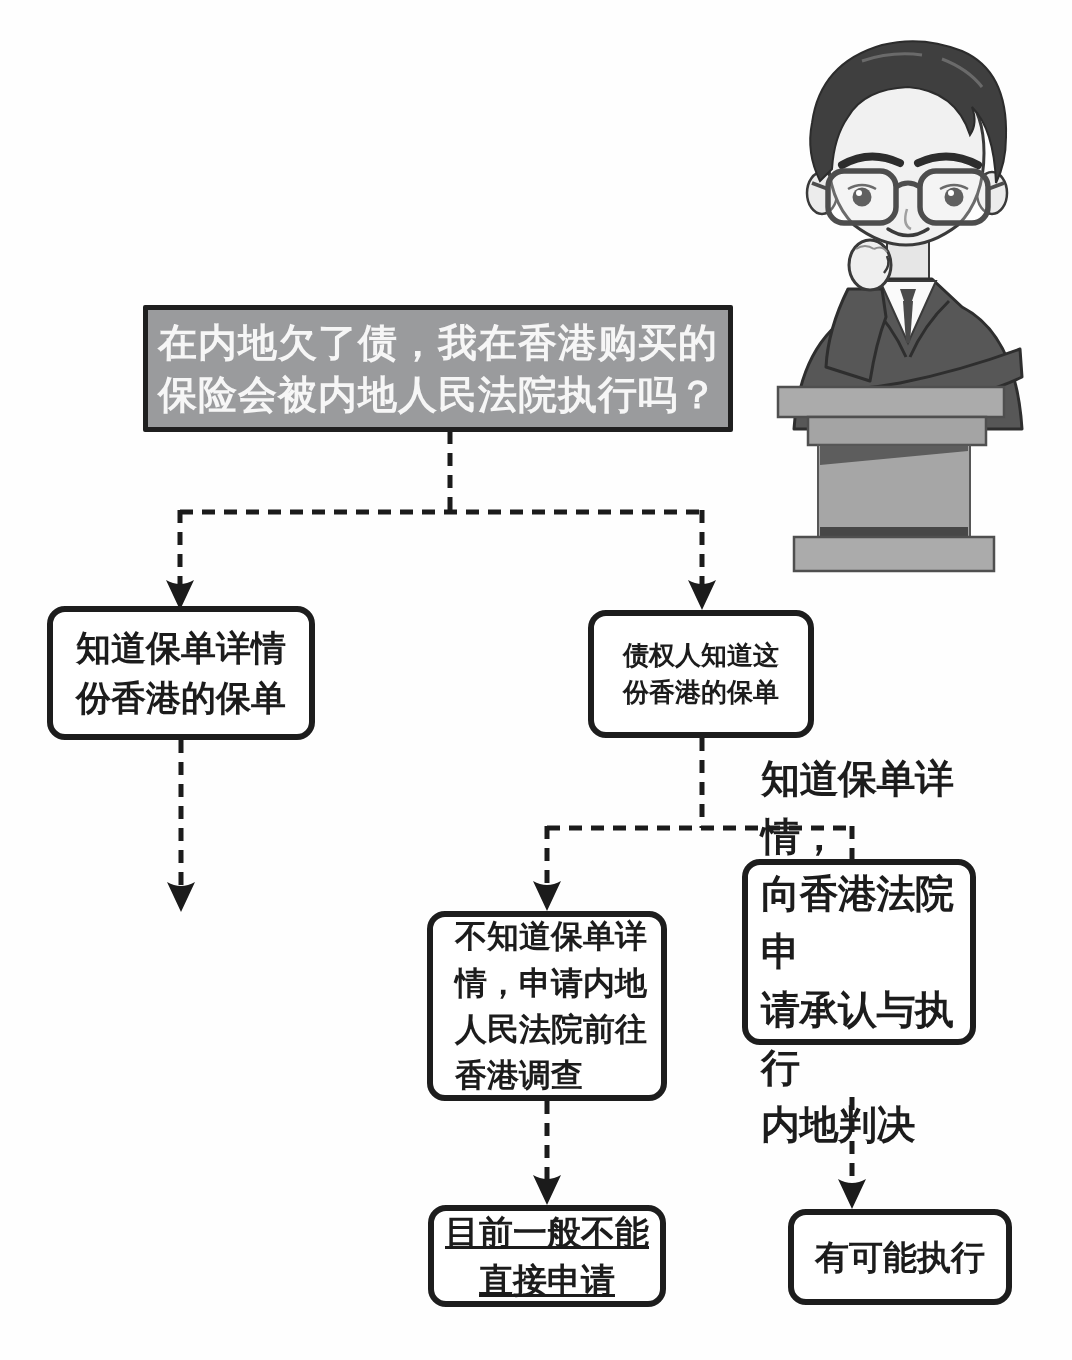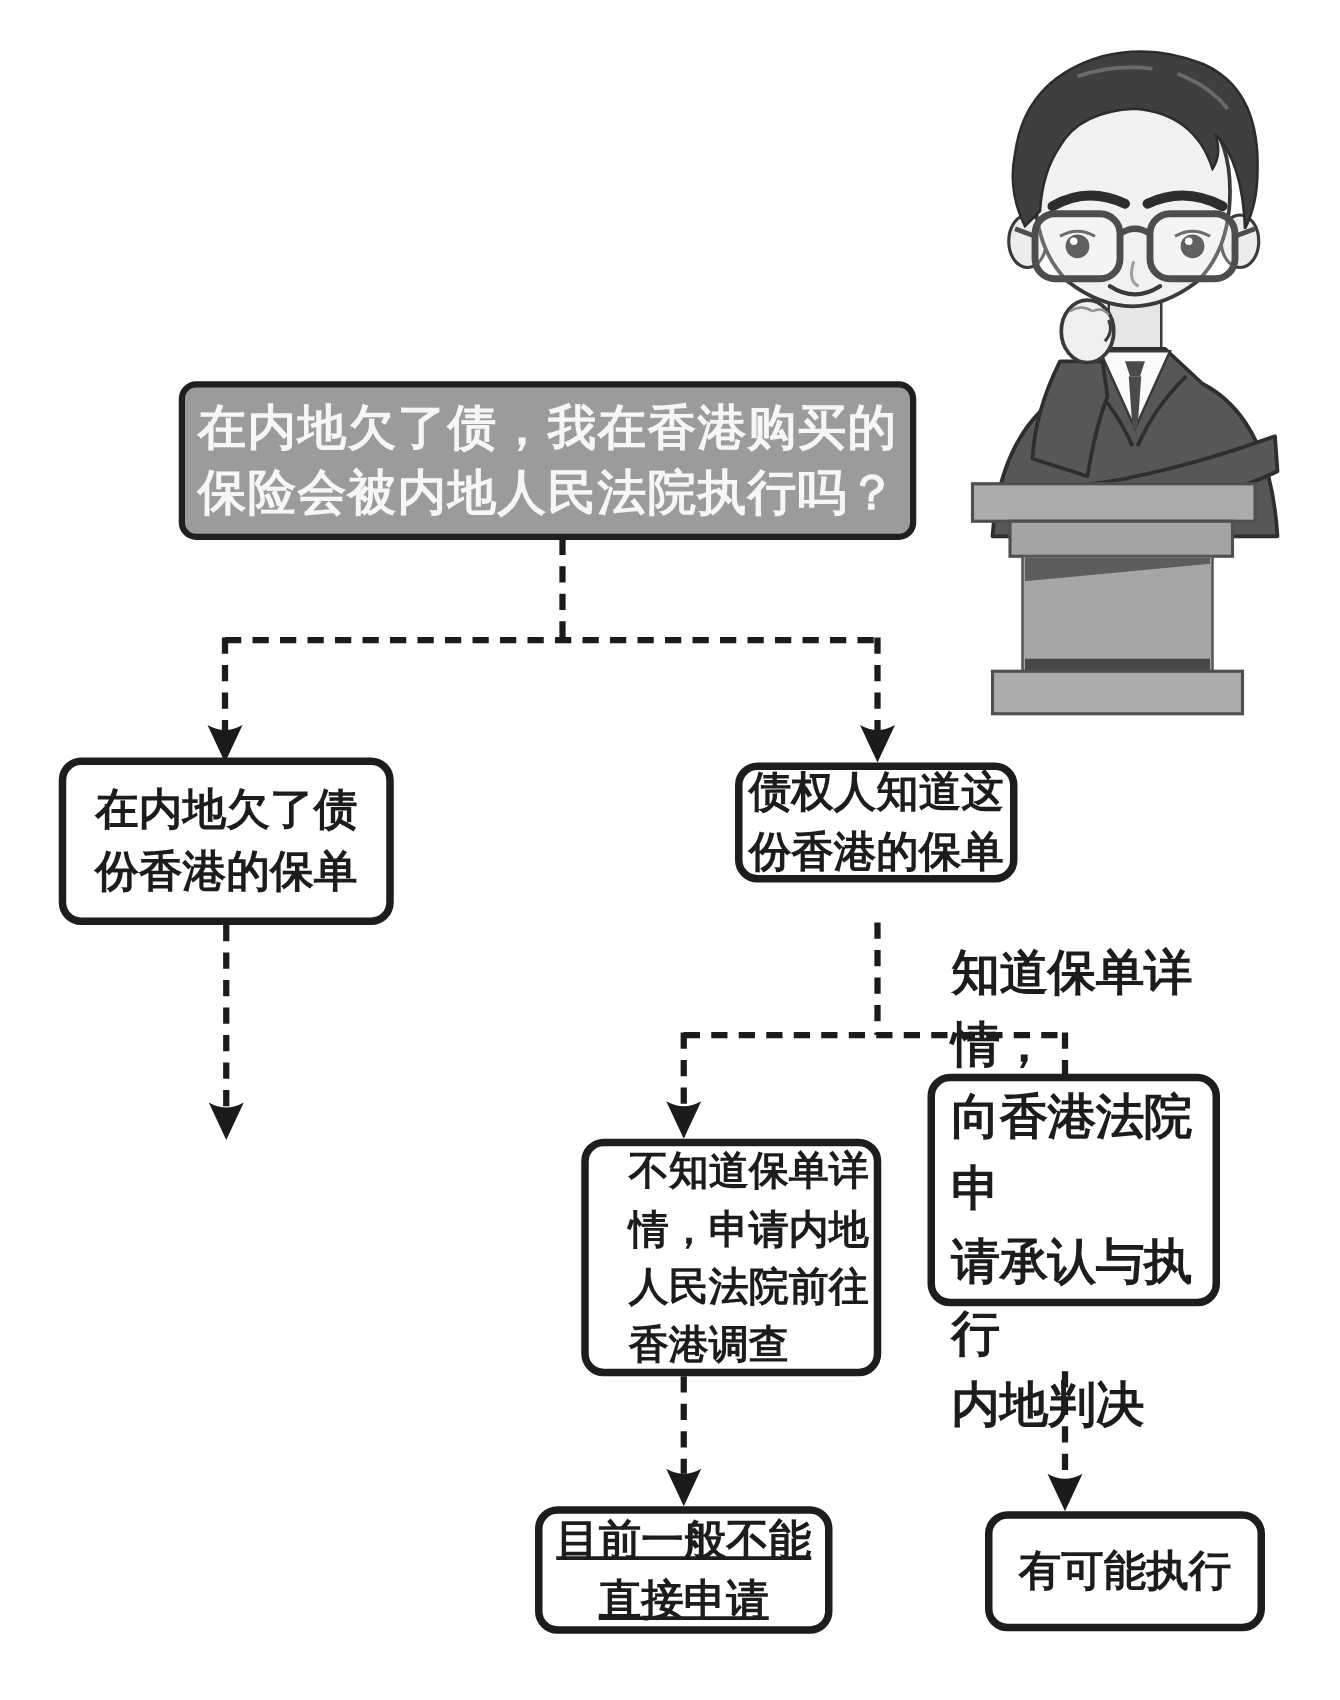--- a/index.html
+++ b/index.html
@@ -24,33 +24,33 @@
     border:6px solid #1d1d1d;
     border-radius:18px;
     white-space:pre-line;
     line-height:1.42;
     z-index:2;
   }
   .title-box{
     left:143px;top:305px;width:590px;height:127px;
     background:#9a9b9d;
     border:5px solid #1f1f1f;
-    border-radius:14px;
+    border-radius:2px;
     color:#f6f6f6;
     font-size:39px;
     line-height:1.32;
     letter-spacing:1px;
   }
   .b-creditor-unaware{left:47px;top:606px;width:268px;height:134px;font-size:35px;}
-  .b-creditor-aware{left:588px;top:610px;width:226px;height:96px;font-size:34px;}
+  .b-creditor-aware{left:588px;top:610px;width:226px;height:128px;font-size:26px;}
   .b-no-enforce{left:58px;top:912px;width:232px;height:102px;font-size:34px;}
   .b-unknown-details{
     left:427px;top:911px;width:240px;height:190px;
     font-size:32px;justify-content:flex-start;text-align:left;
-    padding-left:32px;line-height:1.45;margin-left:38px;
+    padding-left:22px;line-height:1.45;
   }
   .b-known-details{
     left:742px;top:859px;width:234px;height:186px;
     font-size:39px;justify-content:flex-start;text-align:left;
     padding-left:13px;padding-right:2px;line-height:1.48;letter-spacing:-0.5px;
   }
   .b-cannot-apply{left:428px;top:1205px;width:238px;height:102px;font-size:34px;text-decoration:underline;}
   .b-may-enforce{left:740px;top:1209px;width:224px;height:96px;font-size:34px;margin-left:48px;}
 
   .dash{fill:none;stroke:#1b1b1b;stroke-width:5;stroke-dasharray:13 9;}
@@ -132,21 +132,21 @@
       <rect x="48" y="432" width="152" height="92" fill="#a6a6a6" stroke="#565656" stroke-width="2"></rect>
       <path d="M50 433 L198 433 L198 438 L50 452 Z" fill="#5d5d5d"></path>
       <rect x="50" y="514" width="148" height="12" fill="#474747"></rect>
       <rect x="24" y="524" width="200" height="34" fill="#ababab" stroke="#4f4f4f" stroke-width="2.5"></rect>
     </g>
   </svg>
 
   <div class="box title-box">在内地欠了债，我在香港购买的
 保险会被内地人民法院执行吗？</div>
 
-  <div class="box b-creditor-unaware">在内地欠了债
+  <div class="box b-creditor-unaware">知道保单详情
 份香港的保单</div>
   <div class="box b-creditor-aware">债权人知道这
 份香港的保单</div>
 
   <div class="box b-unknown-details">不知道保单详
 情，申请内地
 人民法院前往
 香港调查</div>
   <div class="box b-known-details">知道保单详情，
 向香港法院申

